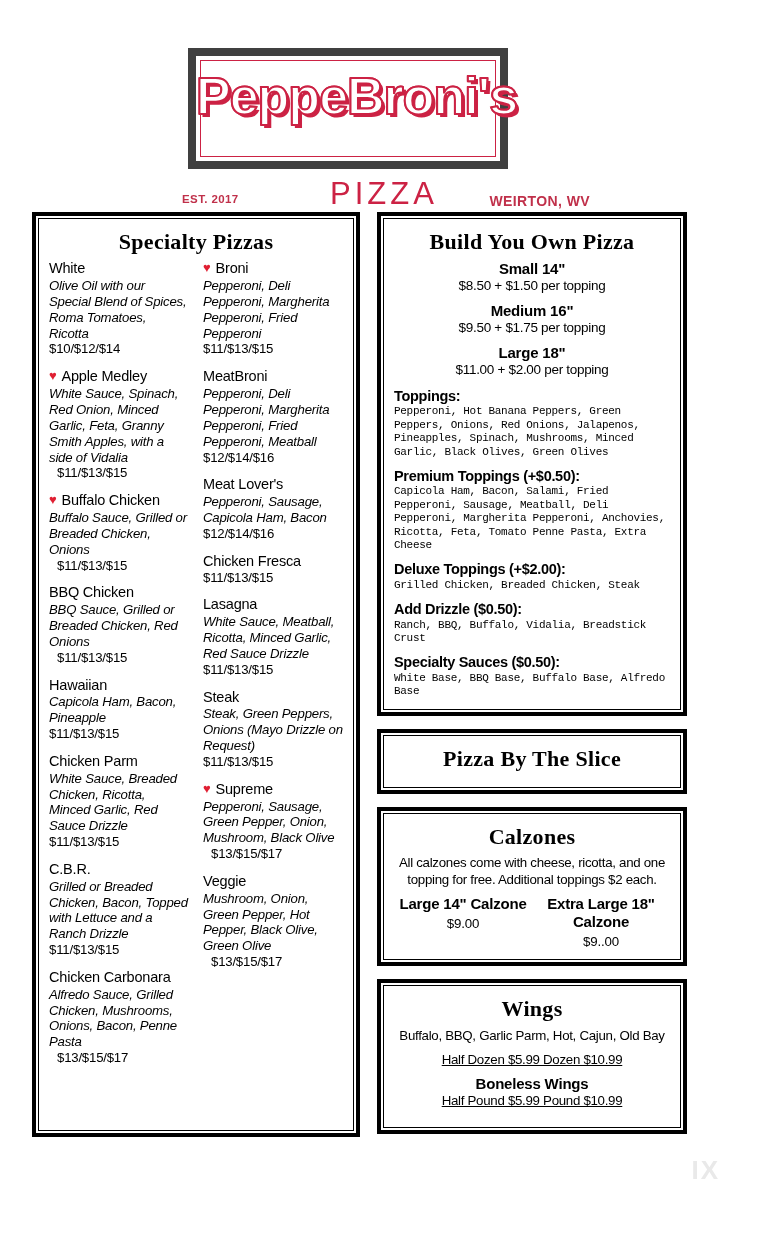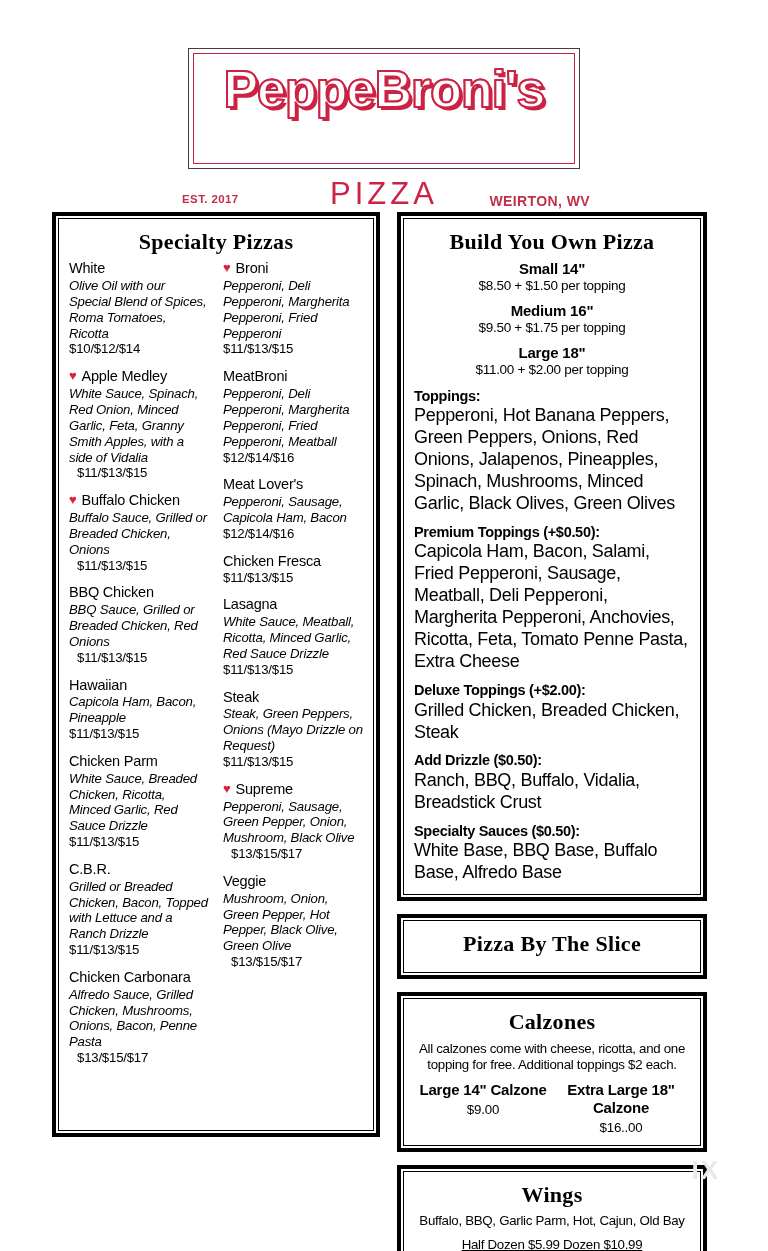--- a/index.html
+++ b/index.html
@@ -18,22 +18,22 @@
 
   
   .logo-wrap {
     position: relative;
     width: 768px;
     height: 212px;
   }
   .logo-box {
     position: absolute;
     left: 188px; top: 48px;
-    width: 392px; height: 121px;
-    border: 1px solid #404040;
+    width: 320px; height: 121px;
+    border: 8px solid #404040;
   }
   .logo-box-inner {
     position: absolute;
     left: 4px; top: 4px; right: 4px; bottom: 4px;
     border: 1px solid #cc2244;
   }
   .brand-name {
     position: absolute;
     left: 0; right: 0; top: 14px;
     text-align: center;
@@ -91,21 +91,20 @@
     color: #c0304a;
   }
 
   
   .menu-body {
     position: absolute;
     left: 0; top: 212px;
     width: 768px; height: 1039px;
     display: flex;
     gap: 0;
-    padding-left: 20px;
   }
   .col-left  { width: 360px; padding: 0 0 0 32px; }
   .col-right { width: 360px; padding: 0 33px 0 17px; }
 
   
   .panel {
     border: 4px solid #000000;
     background: #ffffff;
     padding: 2px;
     margin-bottom: 13px;
@@ -175,23 +174,24 @@
     line-height: 1.25;
   }
   .topping-group { margin-top: 9px; }
   .topping-head {
     font-size: 14.5px;
     font-weight: bold;
     letter-spacing: -0.3px;
     line-height: 1.2;
   }
   .topping-list {
-    font-size: 18px;
+    font-size: 11px;
     line-height: 1.22;
     letter-spacing: -0.3px;
+    font-family: Liberation Mono, monospace;
   }
 
   
   .slice-row {
     display: flex;
     font-size: 14.5px;
     letter-spacing: -0.2px;
     line-height: 1.85;
     padding: 0 18px 0 48px;
   }
@@ -418,21 +418,21 @@
       <div class="panel-inner">
         <div class="panel-title">Calzones</div>
         <div class="calzone-note">All calzones come with cheese, ricotta, and one topping for free. Additional toppings $2 each.</div>
         <div class="calzone-cols" id="calzone-options">
             <div class="calzone-col">
               <div class="calzone-size">Large 14" Calzone</div>
               <div class="calzone-price">$9.00</div>
             </div>
             <div class="calzone-col">
               <div class="calzone-size">Extra Large 18" Calzone</div>
-              <div class="calzone-price">$16..00</div>
+              <div class="calzone-price">$9..00</div>
             </div>
           </div>
       </div>
     </div>
 
     <div class="panel">
       <div class="panel-inner">
         <div class="panel-title">Wings</div>
         <div class="wings-flavors">Buffalo, BBQ, Garlic Parm, Hot, Cajun, Old Bay</div>
         <div id="wing-options">

